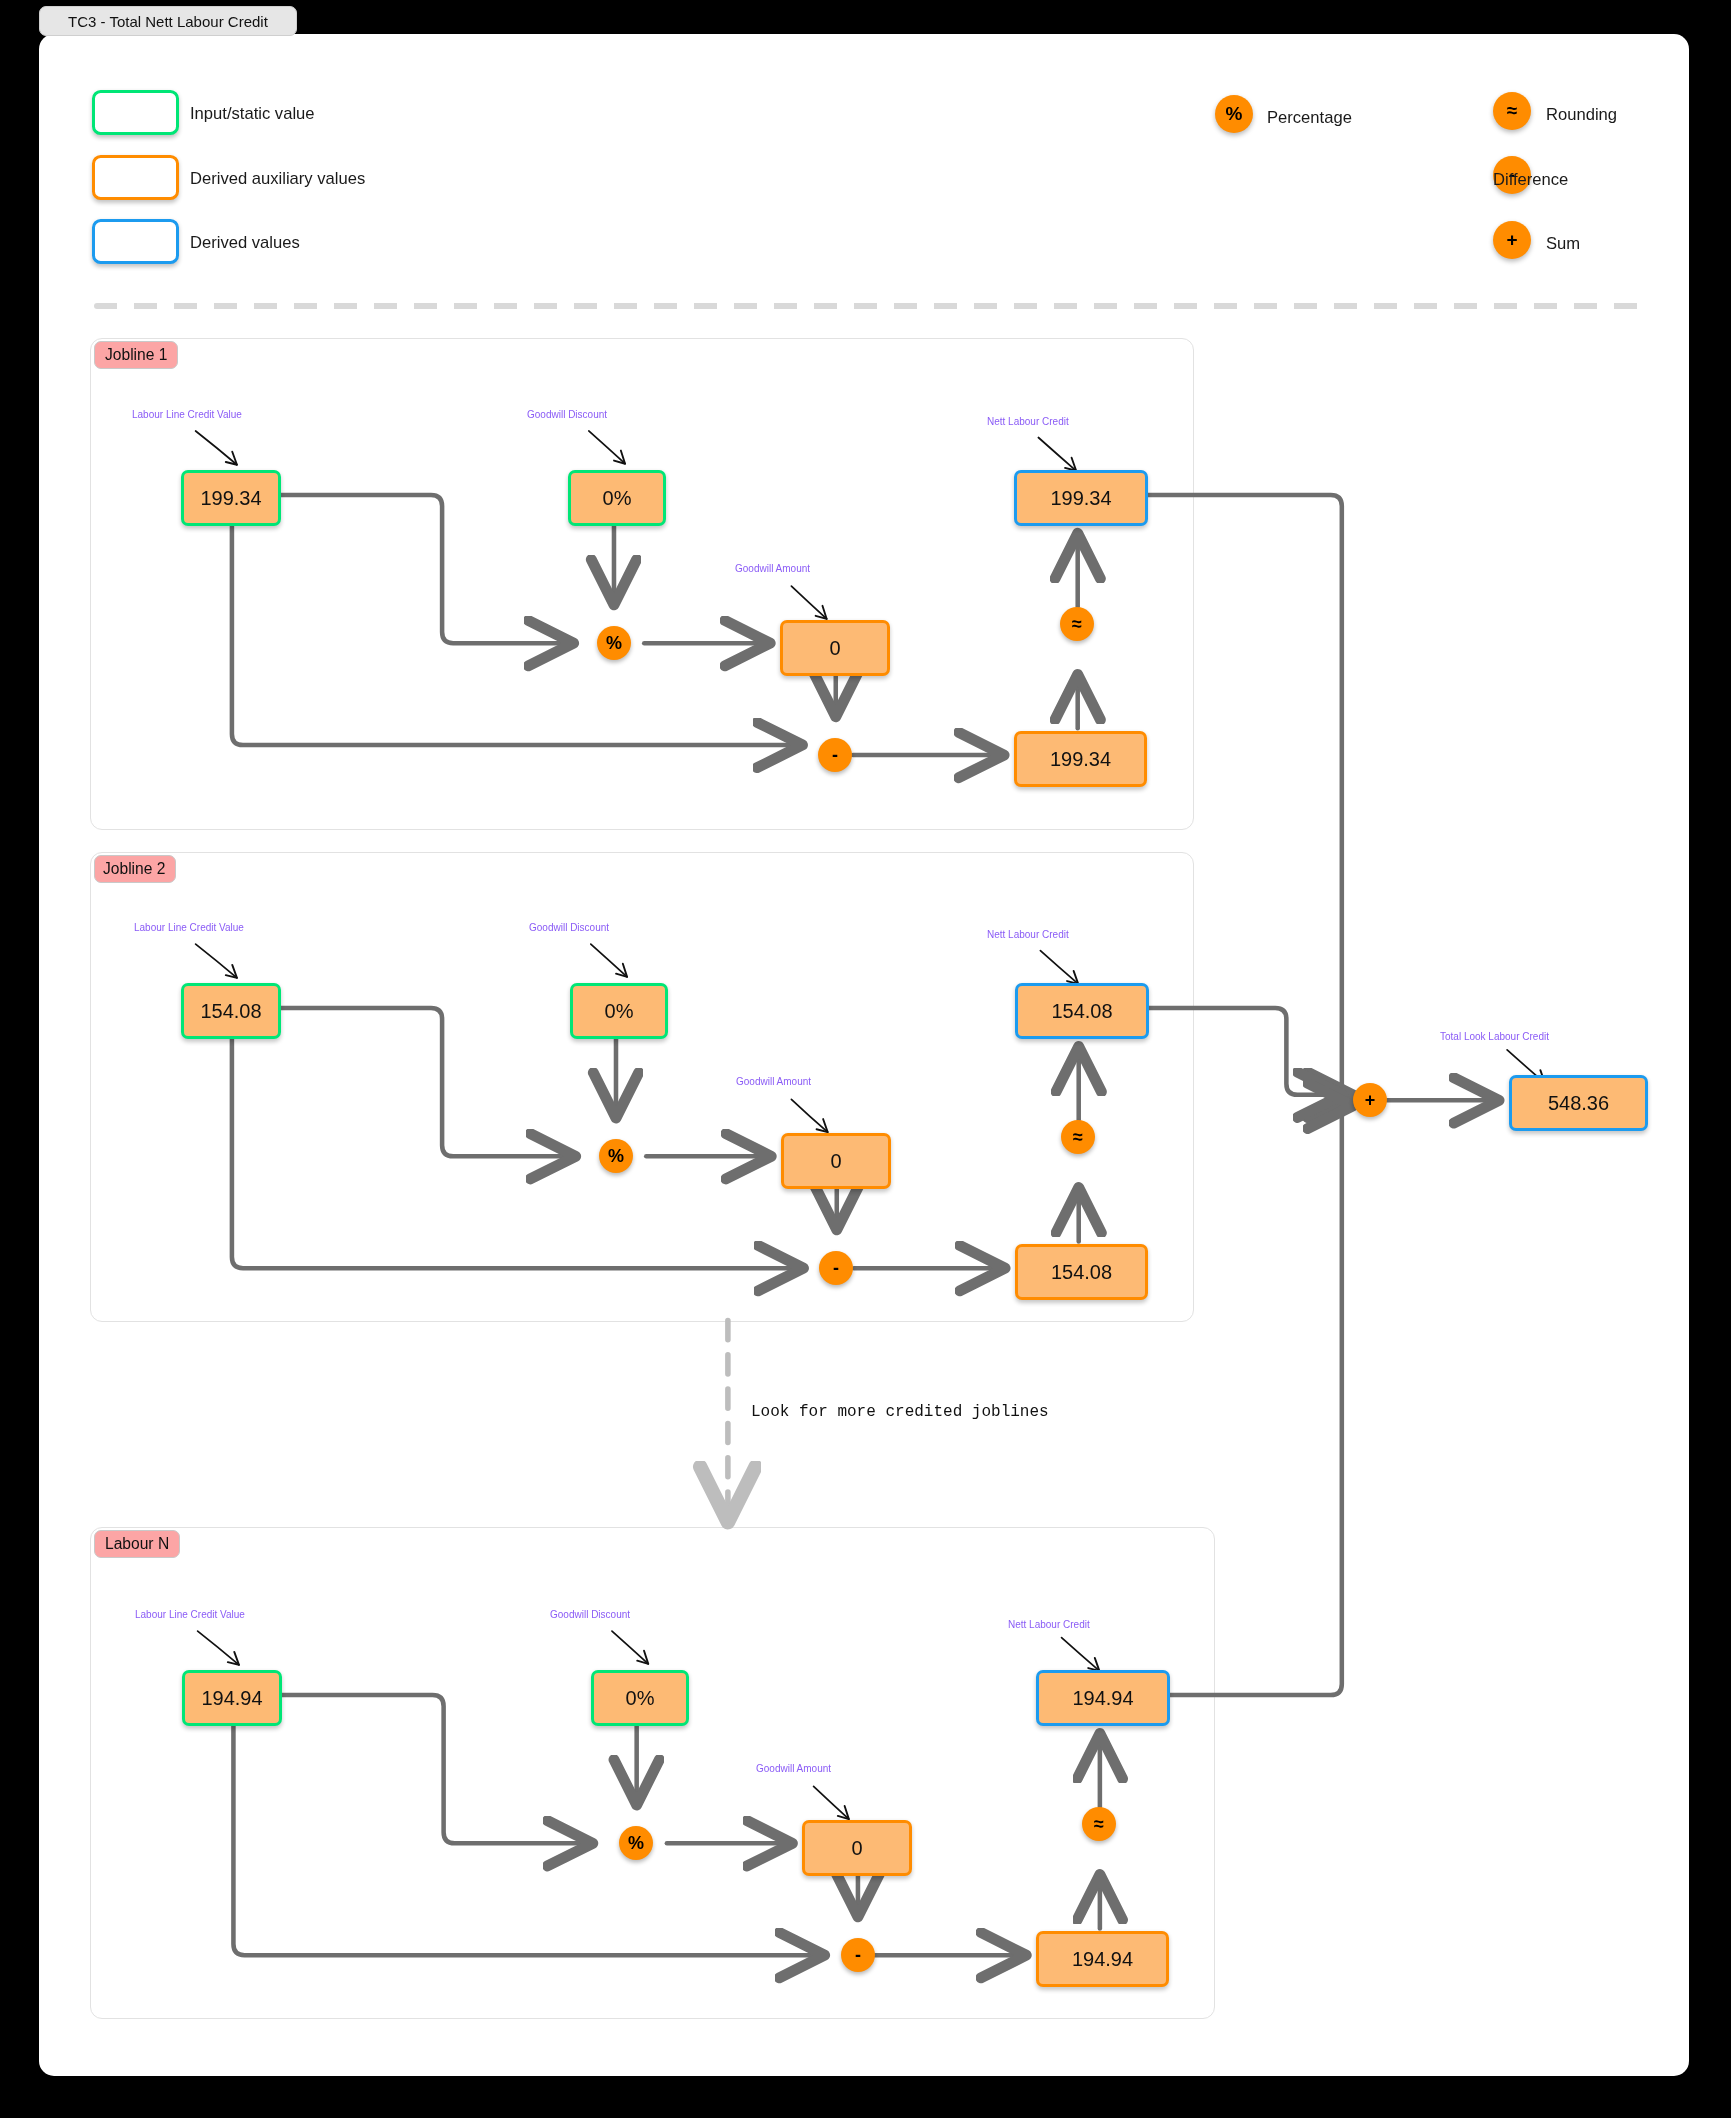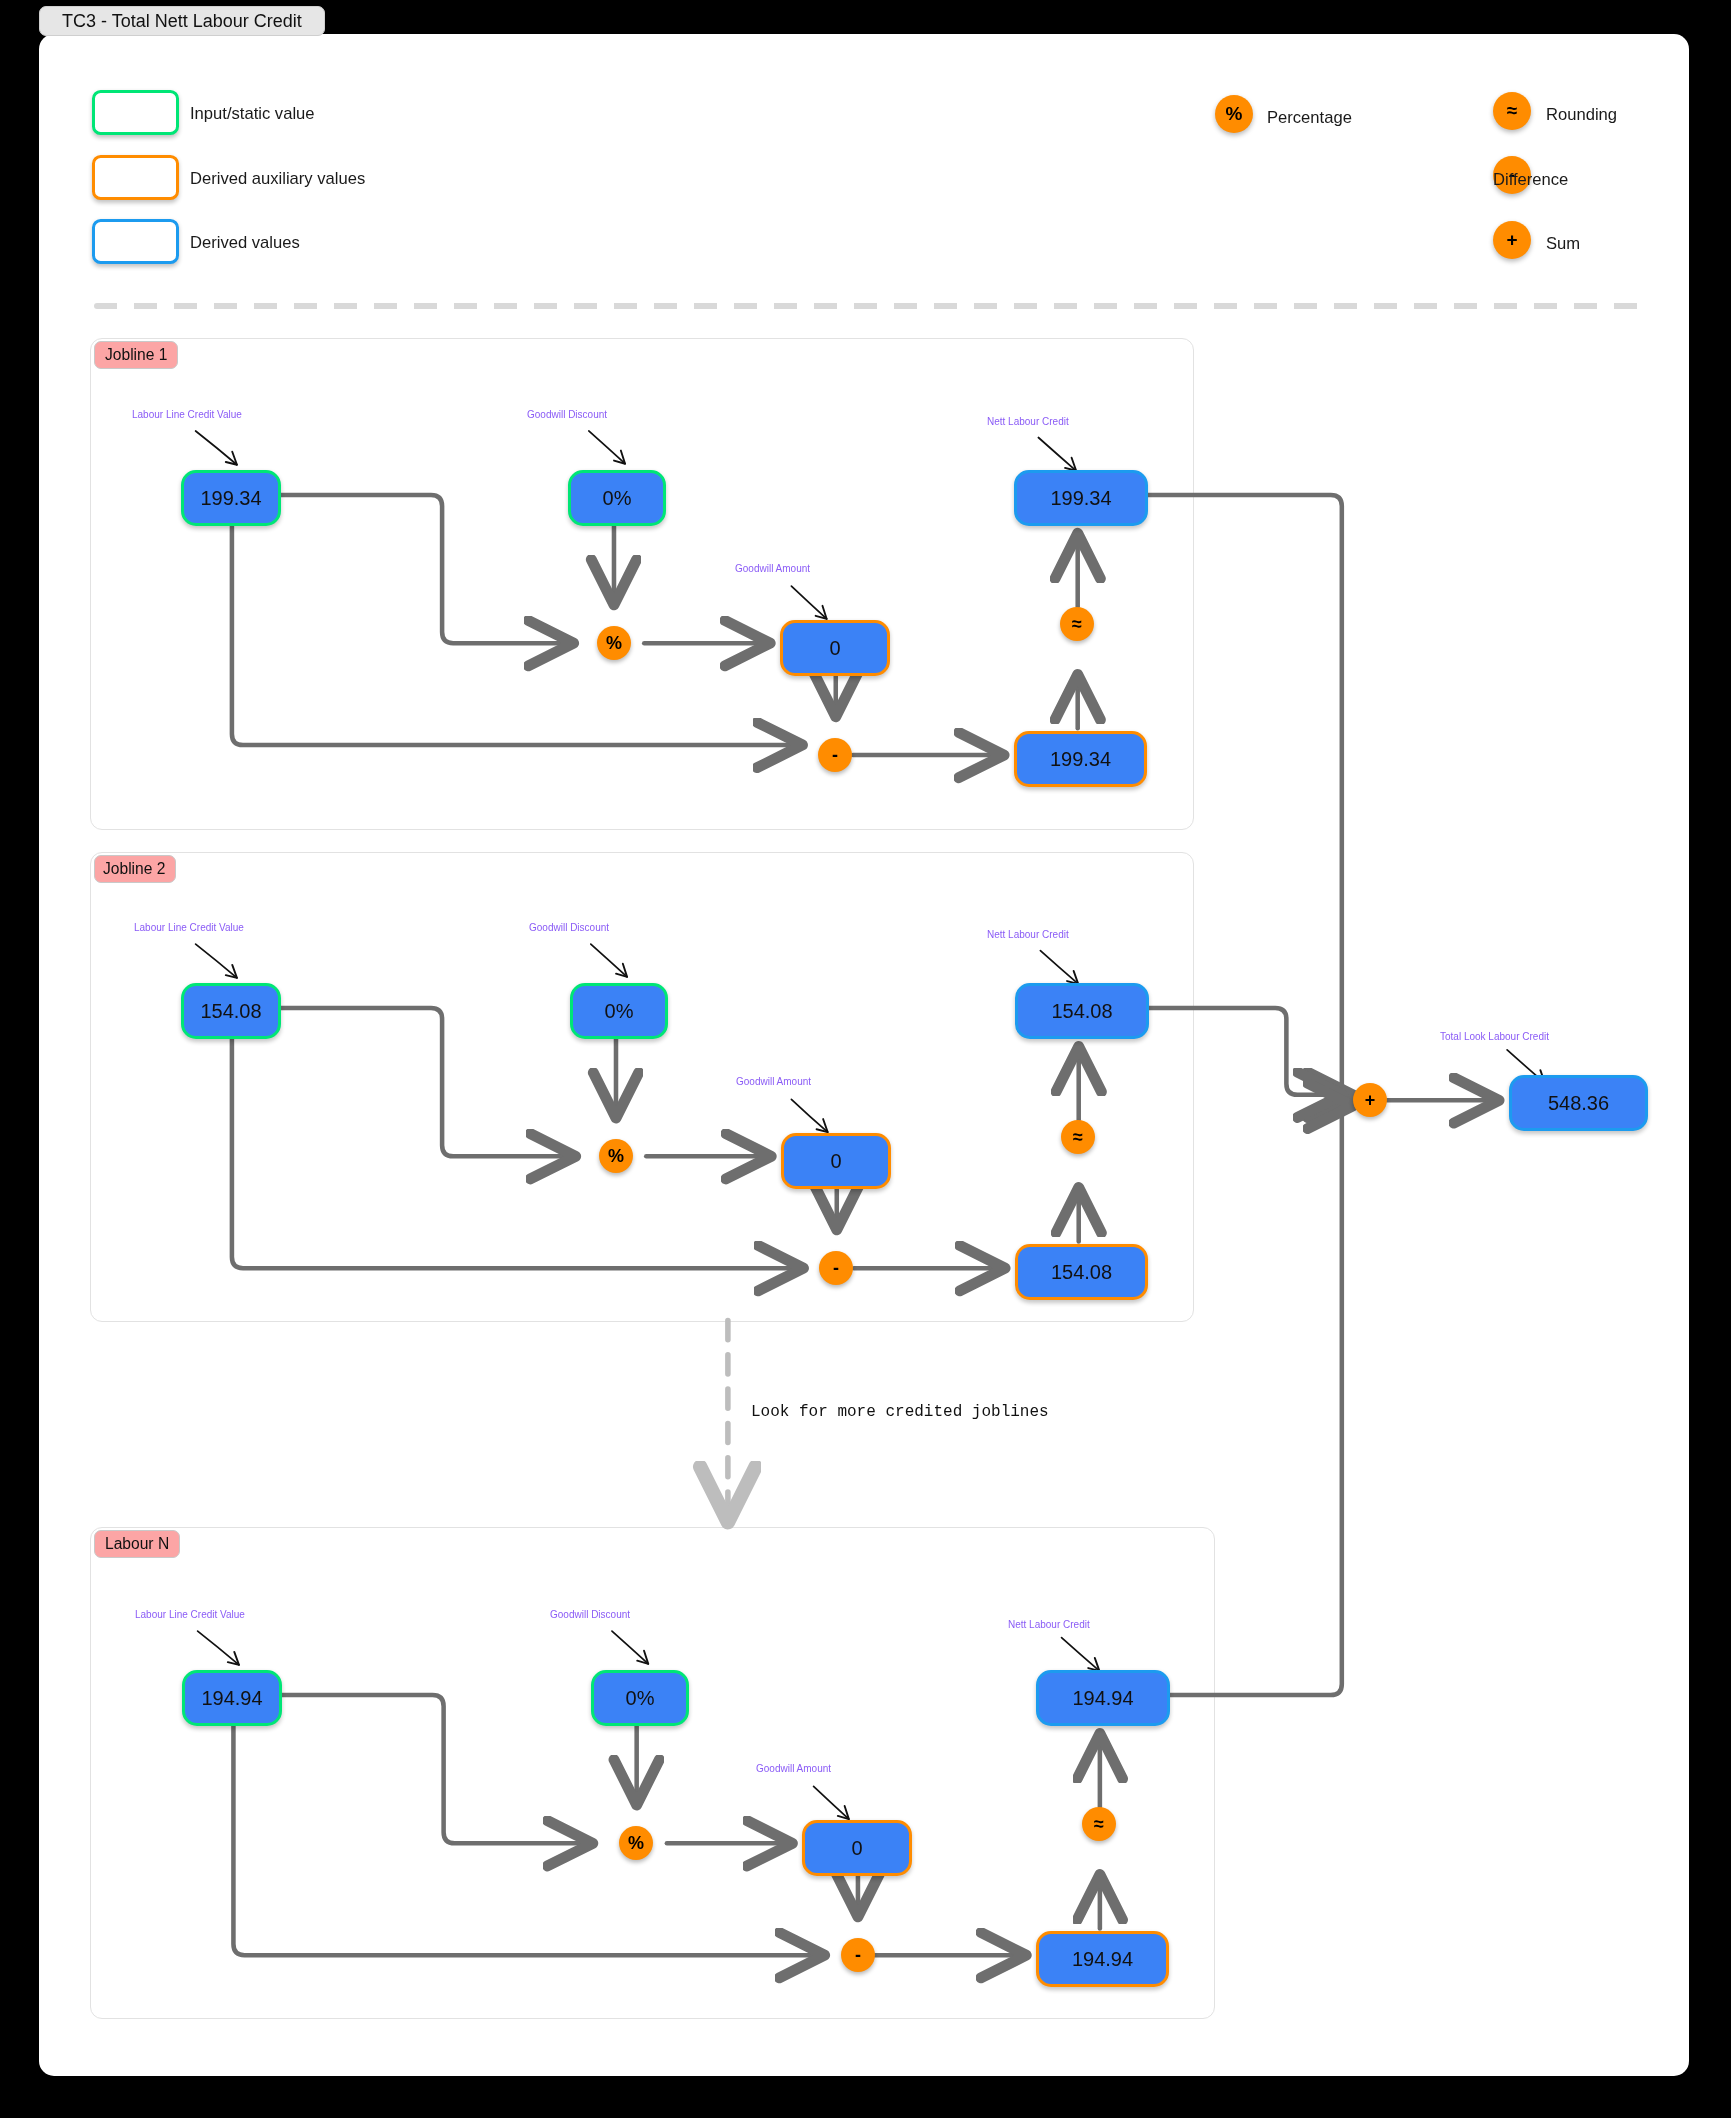--- a/index.html
+++ b/index.html
@@ -9,23 +9,23 @@
   
   #canvas-card{
     position:absolute;left:39px;top:34px;width:1650px;height:2042px;
     background:#fff;border-radius:15px;
     box-shadow:0 3px 11px rgba(0,0,0,.30);
   }
 
   
   #diagram-title{
     position:absolute;left:39px;top:6px;height:28px;
-    display:flex;align-items:center;padding:0 22px;
+    display:flex;align-items:center;padding:0 28px;
     background:#e6e6e6;border:1px solid #cfcfcf;border-radius:7px;
-    font-size:18px;color:#111;white-space:nowrap;z-index:40;
+    font-size:15px;color:#111;white-space:nowrap;z-index:40;
   }
 
   
   .legend-swatch{
     position:absolute;width:81px;height:39px;background:#fff;border-radius:8.6px;
     box-shadow:0 2.5px 4.5px rgba(0,0,0,.23);
   }
   .legend-label{position:absolute;font-size:16.6px;color:#1a1a1a;white-space:nowrap;}
   .op-legend{
     position:absolute;width:38px;height:38px;border-radius:50%;
@@ -45,21 +45,21 @@
     position:absolute;background:#fff;border:1.5px solid #e2e2e2;border-radius:12px;
   }
   .jobline-tag{
     position:absolute;height:26px;display:flex;align-items:center;padding:0 10px;
     background:#fca5a5;border:1px solid #c9c9c9;border-radius:7px;
     font-size:15.6px;color:#111;white-space:nowrap;z-index:12;
   }
 
   
   .vbox{
-    position:absolute;background:#3b82f6;border-radius:15px;
+    position:absolute;background:#fdba74;border-radius:7px;
     display:flex;align-items:center;justify-content:center;
     font-size:20px;color:#111;
     box-shadow:0 2.5px 4.5px rgba(0,0,0,.22);
     z-index:10;
   }
   .vbox.green{border:3.5px solid #00E676;}
   .vbox.orange{border:3.5px solid #FF8C00;}
   .vbox.blue{border:3.5px solid #1C9BEF;}
 
   

